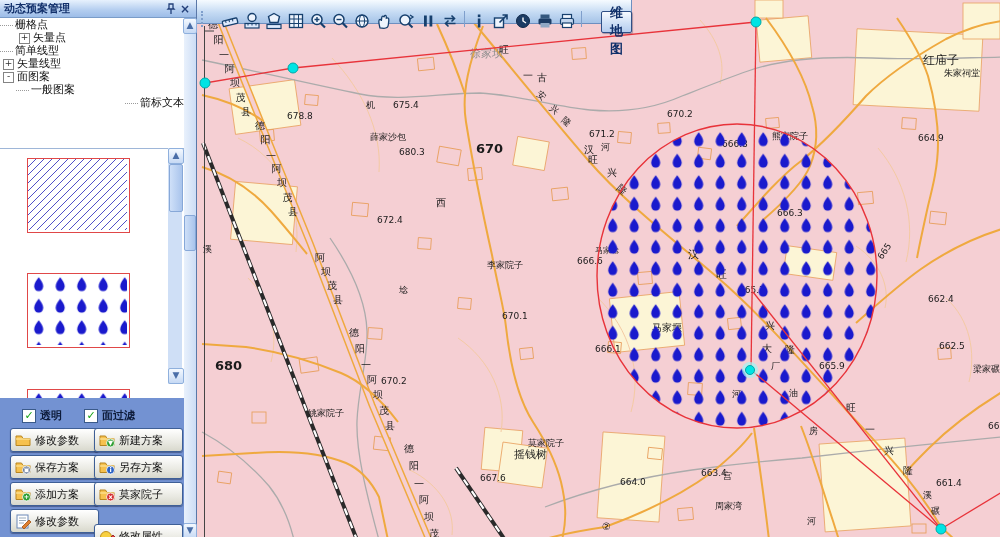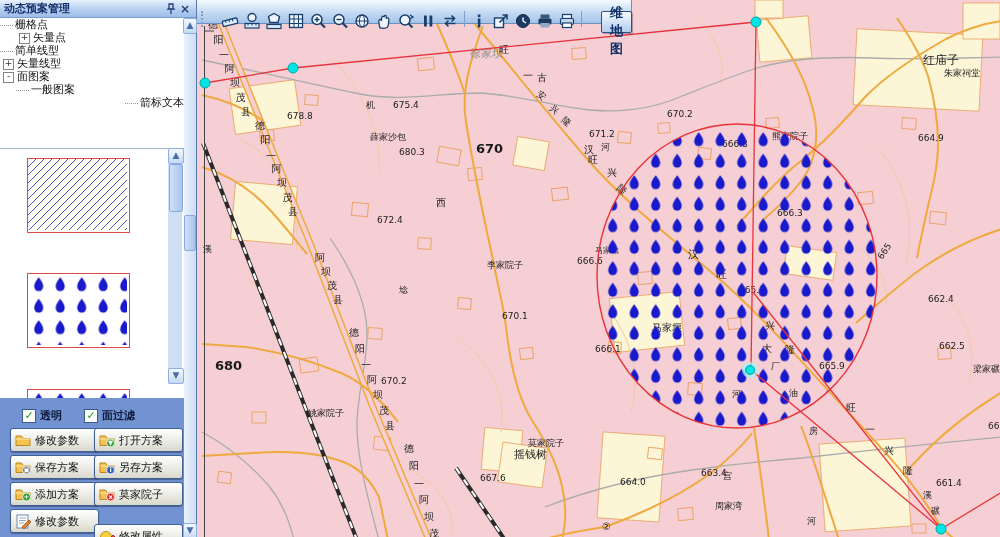--- a/index.html
+++ b/index.html
@@ -449,21 +449,21 @@
             </svg>
             <span>修改参数</span>
           </div>
           <div class="xbtn" style="left: 94px; top: 0px;">
             <svg width="17" height="17" viewBox="0 0 17 17">
               <path d="M1,5.5 L1,13.5 L15,13.5 L15,6.5 L8,6.5 L6.5,4 L1,4 Z" fill="#f6c14e" stroke="#b8851e" stroke-width="1"></path>
               <path d="M1,7 L15,7" stroke="#fde49a" stroke-width="1.2"></path>
               <circle cx="11.5" cy="11" r="4" fill="#2f9e33" stroke="#fff" stroke-width="0.8"></circle>
               <text x="11.5" y="13.2" font-size="6.5" fill="#fff" text-anchor="middle" font-weight="bold">▼</text>
             </svg>
-            <span>打开方案</span>
+            <span>新建方案</span>
           </div>
           <div class="xbtn" style="left: 10px; top: 27px;">
             <svg width="17" height="17" viewBox="0 0 17 17">
               <path d="M1,5.5 L1,13.5 L15,13.5 L15,6.5 L8,6.5 L6.5,4 L1,4 Z" fill="#f6c14e" stroke="#b8851e" stroke-width="1"></path>
               <path d="M1,7 L15,7" stroke="#fde49a" stroke-width="1.2"></path>
               <circle cx="11.5" cy="11" r="4" fill="#5a6f8f" stroke="#fff" stroke-width="0.8"></circle>
               <text x="11.5" y="13.2" font-size="6.5" fill="#fff" text-anchor="middle" font-weight="bold">▣</text>
             </svg>
             <span>保存方案</span>
           </div>

